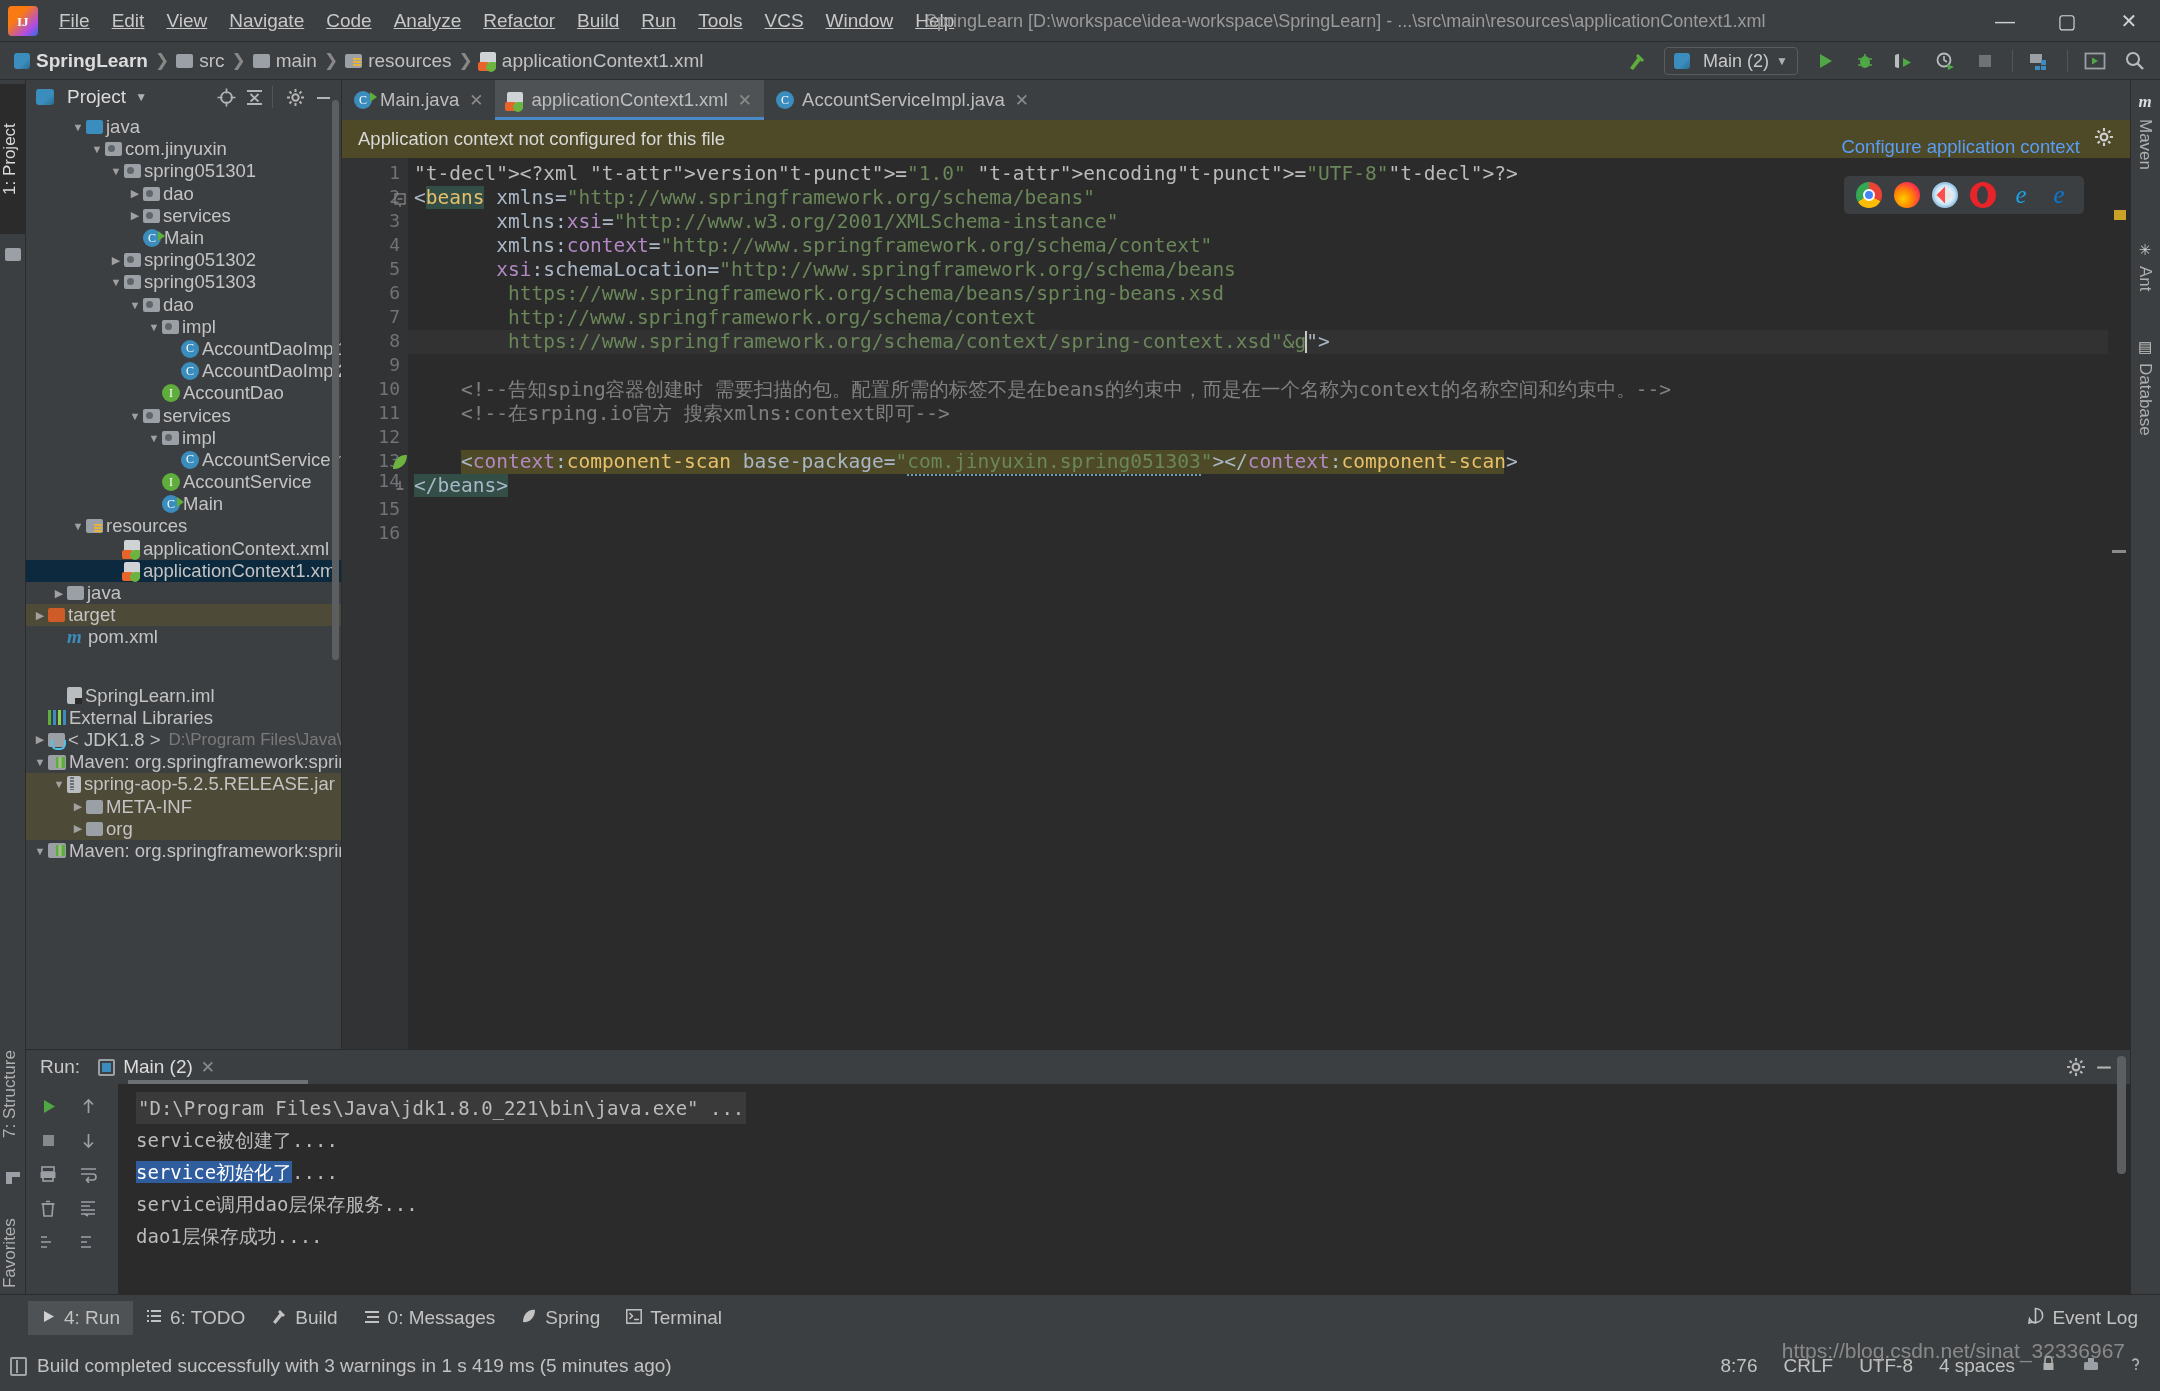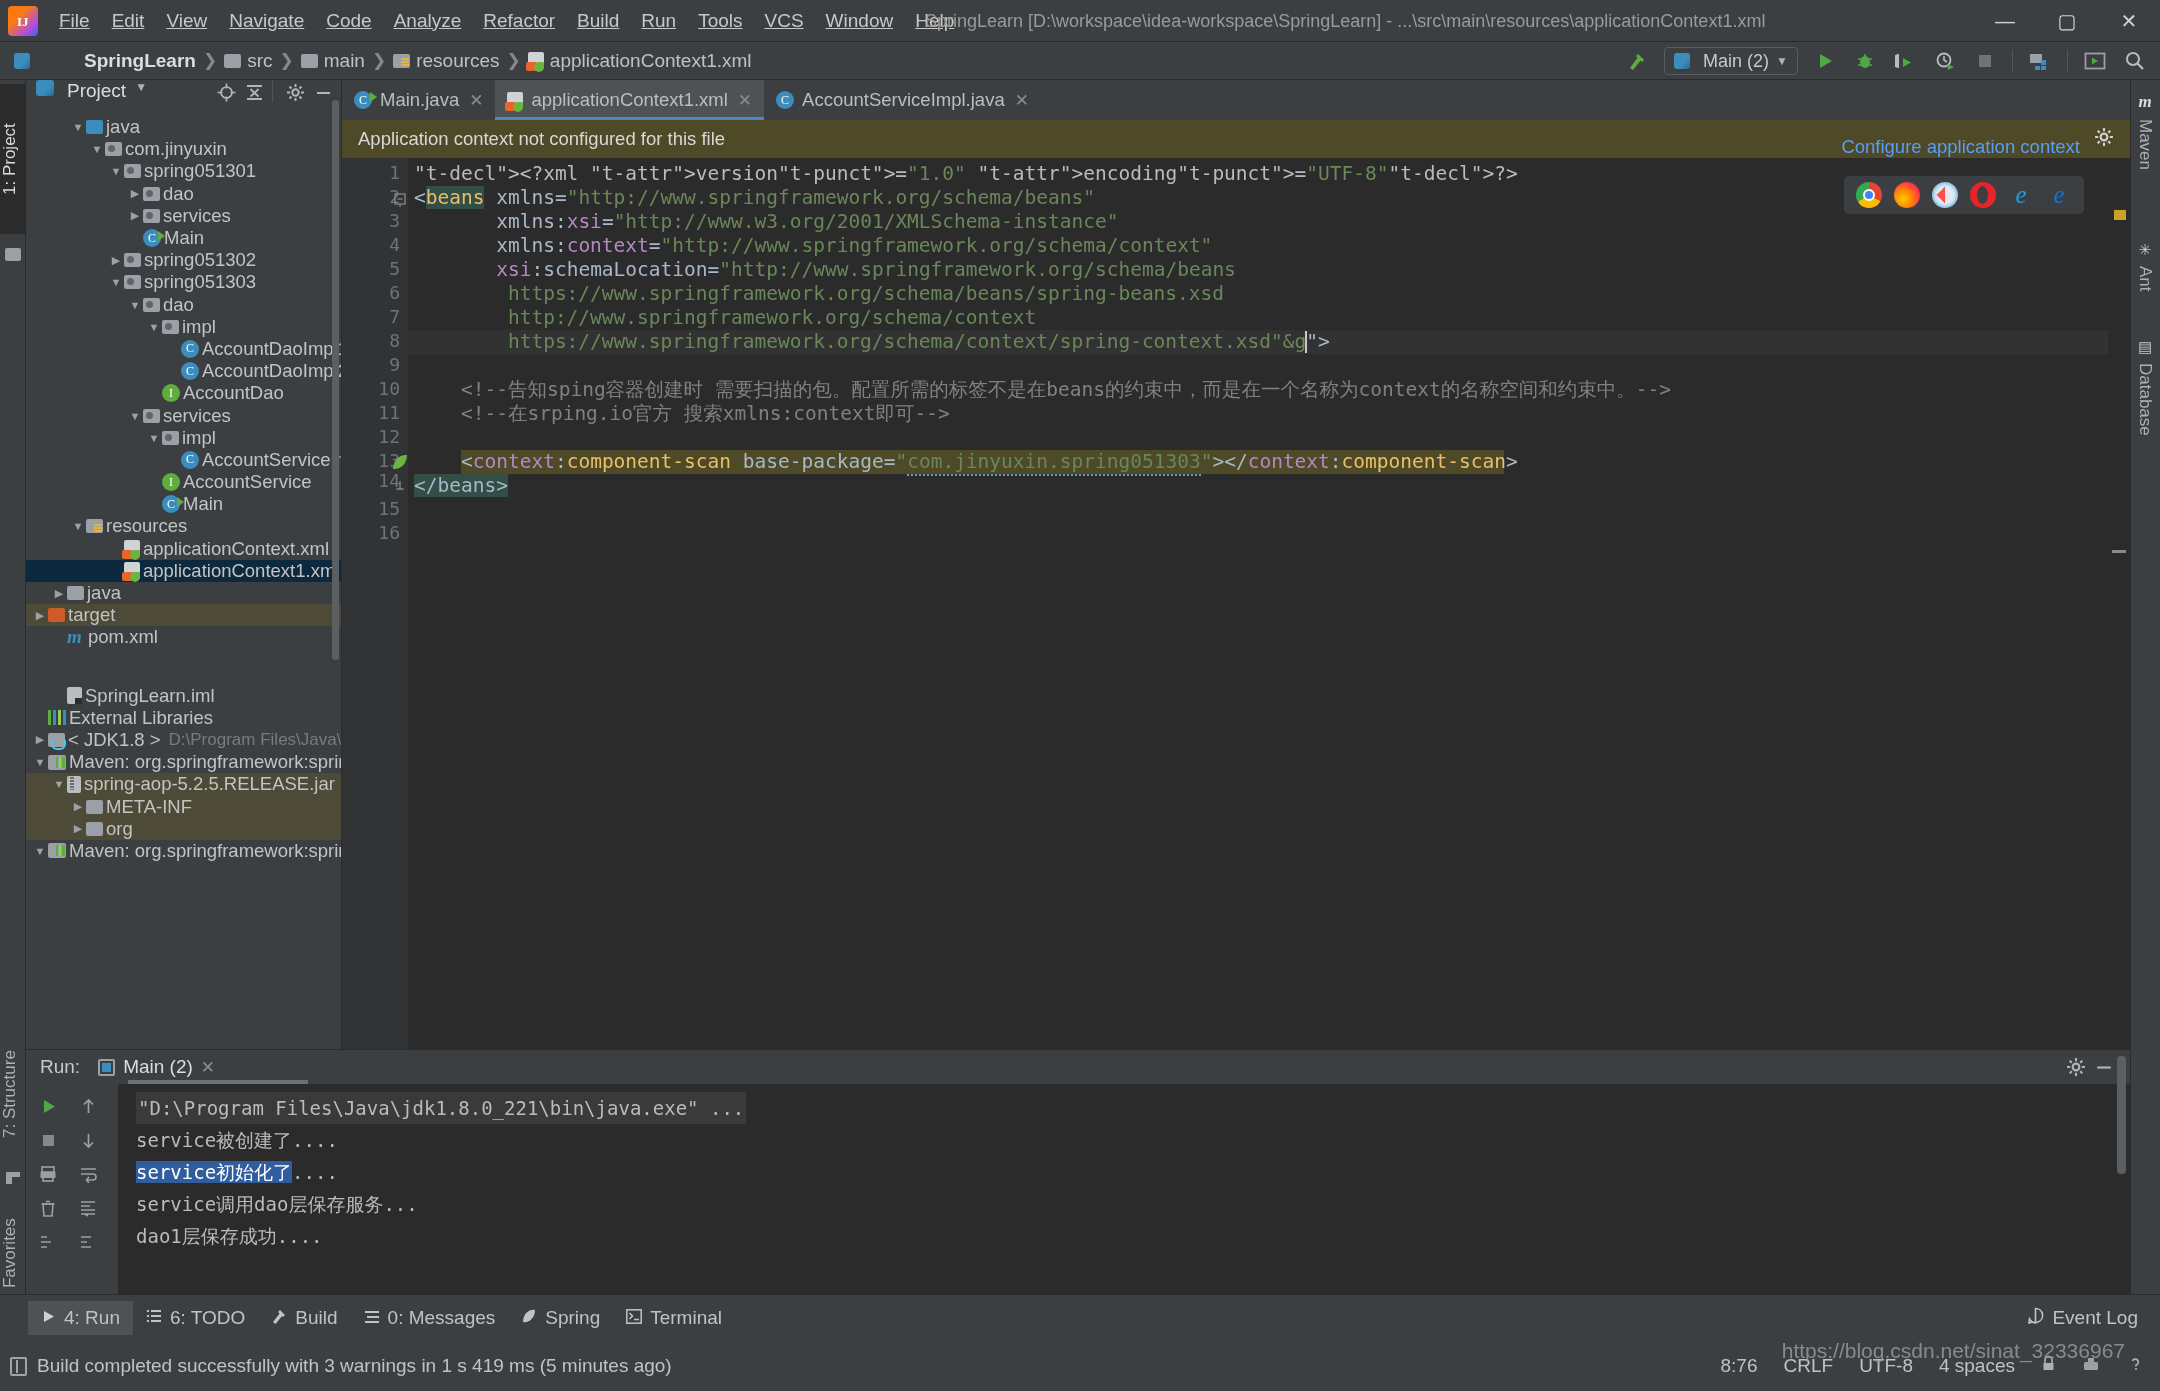--- a/index.html
+++ b/index.html
@@ -20,21 +20,21 @@
   #win-title { position:absolute; left:925px; top:11px; font-size:18px; color:#9a9a9a;
     white-space:nowrap; }
   #winbtns { position:absolute; right:0; top:0; height:42px; display:flex; align-items:center; }
   .winbtn { width:62px; height:42px; display:flex; align-items:center; justify-content:center;
     color:#d0d0d0; font-size:20px; }
 
   
   #navbar { height:38px; background:#3c3f41; display:flex; align-items:center;
     padding-left:14px; position:relative; border-bottom:1px solid #2b2b2b; }
   .crumb { display:flex; align-items:center; font-size:19px; color:#c0c0c0; }
-  .crumb.first { font-weight:bold; color:#dcdcdc;gap:48px; }
+  .crumb.first { font-weight:bold; color:#dcdcdc; }
   .crumb-sep { margin:0 7px; color:#888; font-size:17px; }
   .ic { display:inline-block; margin-right:6px; vertical-align:middle; }
   .ic-folder { width:17px; height:14px; background:#9aa0a6; border-radius:2px 2px 2px 2px;
     position:relative; }
   .ic-folder.res { background:#9aa0a6; }
   .ic-folder.res:after { content:""; position:absolute; right:1px; bottom:1px; width:8px;height:9px;
      background:repeating-linear-gradient(#e8b339 0 2px,#9aa0a6 2px 3px); }
   .ic-mod { width:16px;height:16px; border-radius:3px;
      background:linear-gradient(135deg,#3b8dbd 60%,#2b6b90); position:relative; }
   .ic-xmlspring { width:16px;height:17px; background:#cfd3d6; border-radius:2px; position:relative;}
@@ -59,21 +59,21 @@
   #leftstrip { width:26px; background:#3c3f41; border-right:1px solid #2b2b2b;
     position:relative; }
   .vtab { position:absolute; left:0; width:26px; writing-mode:vertical-rl;
     transform:rotate(180deg); font-size:17px; color:#b0b0b0; text-align:center;
     padding:8px 0; white-space:nowrap; }
   #leftstrip .vt-project { top:4px; height:150px; background:#2b2b2b; color:#dcdcdc; }
 
   
   #project { width:316px; background:#3c3f41; display:flex; flex-direction:column;
     border-right:1px solid #2b2b2b; position:relative; }
-  #project-header { height:34px; display:flex; align-items:flex-start; padding:0 6px 0 10px; }
+  #project-header { height:34px; display:flex; align-items:center; padding:0 6px 0 10px; }
   #project-header .ptitle { font-size:19px; color:#dcdcdc; margin-left:7px; }
   #project-header .spacer { flex:1; }
   .ph-ic { width:24px;height:24px; display:flex;align-items:center;justify-content:center;
      color:#b4b4b4; margin-left:4px; }
   #tree { flex:1; overflow:hidden; padding-top:2px; position:relative; font-size:18.5px; }
   .row { height:22.2px; display:flex; align-items:center; white-space:nowrap;
      color:#c3c3c3; padding-right:4px; }
   .row.sel { background:#0d293e; }
   .row.hl { background:#4e4a38; }
   .arrow { width:16px; text-align:center; color:#a0a0a0; font-size:11px; flex:0 0 16px; }

